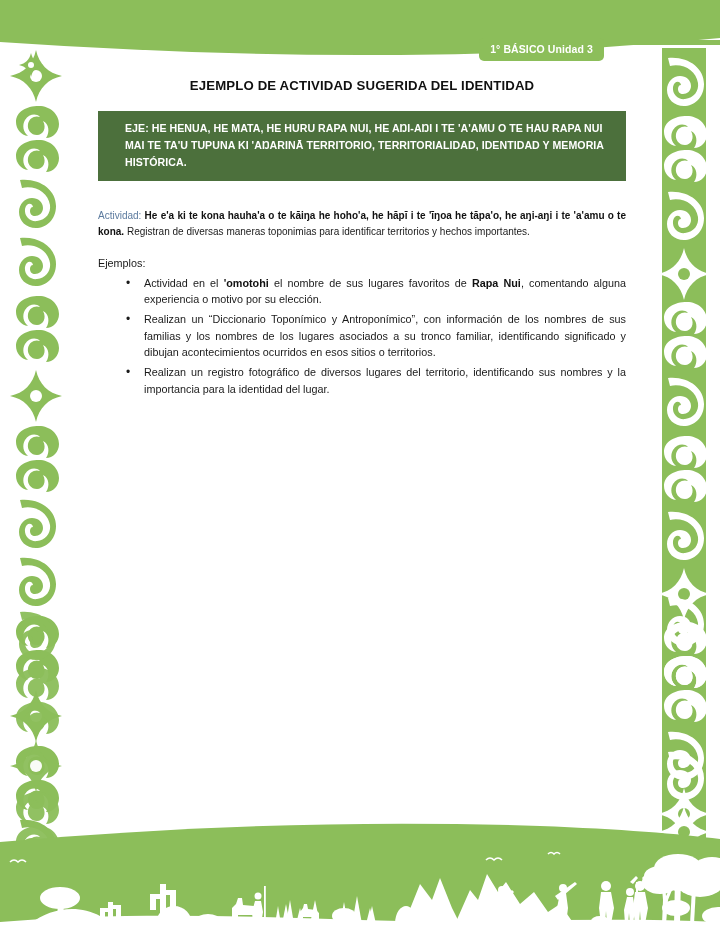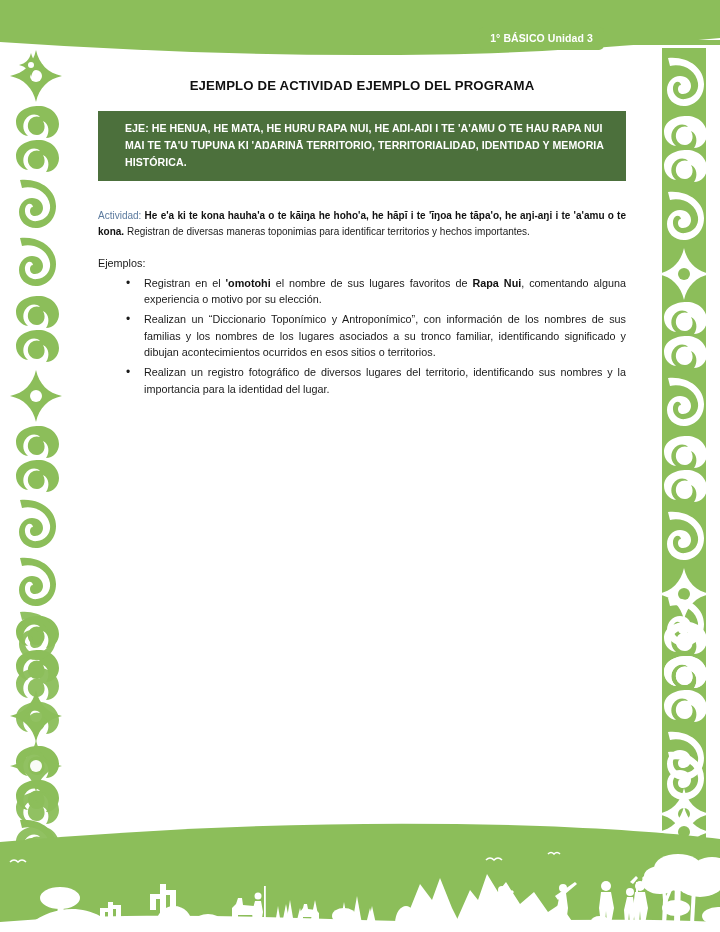--- a/index.html
+++ b/index.html
@@ -27,21 +27,21 @@
     width: 720px;
     height: 60px;
     overflow: hidden;
     z-index: 2;
   }
   .top-band svg { display: block; }
 
   
   .unit-badge {
     position: absolute;
-    top: 27px;
+    top: 38px;
     right: 116px;
     background: #8cbe5a;
     color: #ffffff;
     font-size: 10.5px;
     font-weight: bold;
     padding: 5px 11px 6px 11px;
     border-radius: 5px;
     letter-spacing: 0.1px;
     white-space: nowrap;
     z-index: 5;
@@ -365,34 +365,34 @@
 
   <div style="position:absolute;top:52px;left:18px;z-index:4;">
     <svg width="26" height="26" viewBox="0 0 26 26" xmlns="http://www.w3.org/2000/svg">
       <path d="M13,1 C14.5,7.5 18.5,11.5 25,13 C18.5,14.5 14.5,18.5 13,25 C11.5,18.5 7.5,14.5 1,13 C7.5,11.5 11.5,7.5 13,1 Z" fill="#8cbe5a"></path>
       <circle cx="13" cy="13" r="3" fill="#ffffff"></circle>
     </svg>
   </div>
 
   <div class="content">
 
-    <div class="doc-title">EJEMPLO DE ACTIVIDAD EJEMPLO DEL PROGRAMA</div>
+    <div class="doc-title">EJEMPLO DE ACTIVIDAD SUGERIDA DEL IDENTIDAD</div>
 
     <div class="eje-banner">EJE: HE HENUA, HE MATA, HE HURU RAPA NUI, HE AŊI-AŊI I TE 'A'AMU O TE HAU RAPA NUI MAI TE TA'U TUPUNA KI 'AŊARINĀ TERRITORIO, TERRITORIALIDAD, IDENTIDAD Y MEMORIA HISTÓRICA.</div>
 
     <p class="activity-block">
       <span class="activity-label">Actividad:</span>
       <b>He e'a ki te kona hauha'a o te kāiŋa he hoho'a, he hāpī i te 'īŋoa he tāpa'o, he aŋi-aŋi i te 'a'amu o te kona.</b><span> Registran de diversas maneras toponimias para identificar territorios y hechos importantes.</span>
     </p>
 
     <div class="examples-label">Ejemplos:</div>
 
     <ul class="examples">
       <li>
-        <span>Registran en el </span><b>'omotohi</b><span> el nombre de sus lugares favoritos de </span><b>Rapa Nui</b><span>, comentando alguna experiencia o motivo por su elección.</span>
+        <span>Actividad en el </span><b>'omotohi</b><span> el nombre de sus lugares favoritos de </span><b>Rapa Nui</b><span>, comentando alguna experiencia o motivo por su elección.</span>
       </li>
       <li>
         <span>Realizan un “Diccionario Toponímico y Antroponímico”, con información de los nombres de sus familias y los nombres de los lugares asociados a su tronco familiar, identificando significado y dibujan acontecimientos ocurridos en esos sitios o territorios.</span><b></b><span></span><b></b><span></span>
       </li>
       <li>
         <span>Realizan un registro fotográfico de diversos lugares del territorio, identificando sus nombres y la importancia para la identidad del lugar.</span><b></b><span></span><b></b><span></span>
       </li>
     </ul>
 
   </div>

